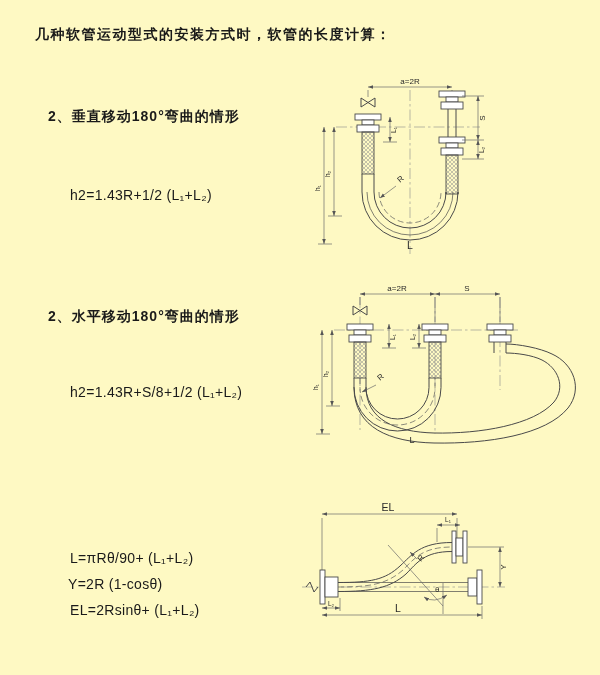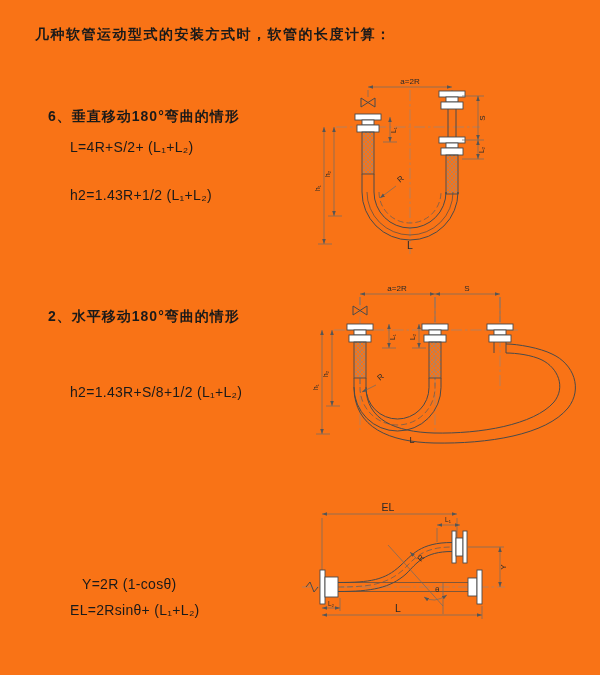--- a/index.html
+++ b/index.html
@@ -1,18 +1,18 @@
 <!DOCTYPE html>
 <html><head>
 <meta charset="utf-8">
 <style>
   html,body{margin:0;padding:0;}
   body{width:600px;height:675px;background:#ffffff;position:relative;overflow:hidden;
        font-family:"Liberation Sans","DejaVu Sans",sans-serif;color:#1a1a1a;}
-  .page{position:absolute;inset:0;background:#f97316;}
+  .page{position:absolute;inset:0;background:#fef9c3;}
   .title{position:absolute;left:35px;top:26px;font-size:14px;font-weight:600;letter-spacing:1.5px;}
   .sec-heading{position:absolute;font-size:14px;font-weight:600;letter-spacing:1px;white-space:nowrap;}
   .formula{position:absolute;font-size:14px;font-weight:500;letter-spacing:.3px;white-space:nowrap;}
   svg.diagram{position:absolute;overflow:visible;}
   svg .ln{stroke:#4a4a4a;stroke-width:1;fill:none;}
   svg .fit{stroke:#4a4a4a;stroke-width:.9;fill:#ffffff;}
   svg .hose{stroke:#4a4a4a;stroke-width:.9;fill:url(#hx);}
   svg .dim{stroke:#6a6a6a;stroke-width:.7;fill:none;}
   svg .cl{stroke:#8a8a8a;stroke-width:.6;fill:none;stroke-dasharray:11 3 2.5 3;}
   svg .dsh{stroke:#5a5a5a;stroke-width:.7;fill:none;stroke-dasharray:6 3;}
@@ -30,28 +30,28 @@
     <pattern id="hx" width="4" height="4" patternUnits="userSpaceOnUse">
       <path d="M0,4 L4,0 M0,0 L4,4" stroke="#8a8a8a" stroke-width="0.5"></path>
     </pattern>
   </defs>
 </svg>
 
 <div class="page">
 
   <div class="title">几种软管运动型式的安装方式时，软管的长度计算：</div>
 
-  <div class="sec-heading" style="left:48px;top:108px">6、垂直移动180°弯曲的情形</div>
-  <div class="formula" style="left:70px;top:139px">L=4R+S/2+ (L₁+L₂)</div>
+  <div class="sec-heading" style="left:48px;top:108px">2、垂直移动180°弯曲的情形</div>
   <div class="formula" style="left:70px;top:187px">h2=1.43R+1/2 (L₁+L₂)</div>
 
   <div class="sec-heading" style="left:48px;top:308px">2、水平移动180°弯曲的情形</div>
   <div class="formula" style="left:70px;top:384px">h2=1.43R+S/8+1/2 (L₁+L₂)</div>
 
-  <div class="formula" style="left:82px;top:576px">Y=2R (1-cosθ)</div>
+  <div class="formula" style="left:70px;top:550px">L=πRθ/90+ (L₁+L₂)</div>
+  <div class="formula" style="left:68px;top:576px">Y=2R (1-cosθ)</div>
   <div class="formula" style="left:70px;top:602px">EL=2Rsinθ+ (L₁+L₂)</div>
 
   <svg class="diagram" style="left:310px;top:74px" width="282" height="186" viewBox="0 0 282 186">
 
     <line class="cl" x1="100" y1="16" x2="100" y2="180"></line>
     <line class="cl" x1="26" y1="53" x2="170" y2="53"></line>
 
     <g>
       <line class="dim" x1="58" y1="13" x2="142" y2="13" marker-start="url(#ar)" marker-end="url(#ar)"></line>
       <line class="dim" x1="58" y1="16" x2="58" y2="23"></line>

